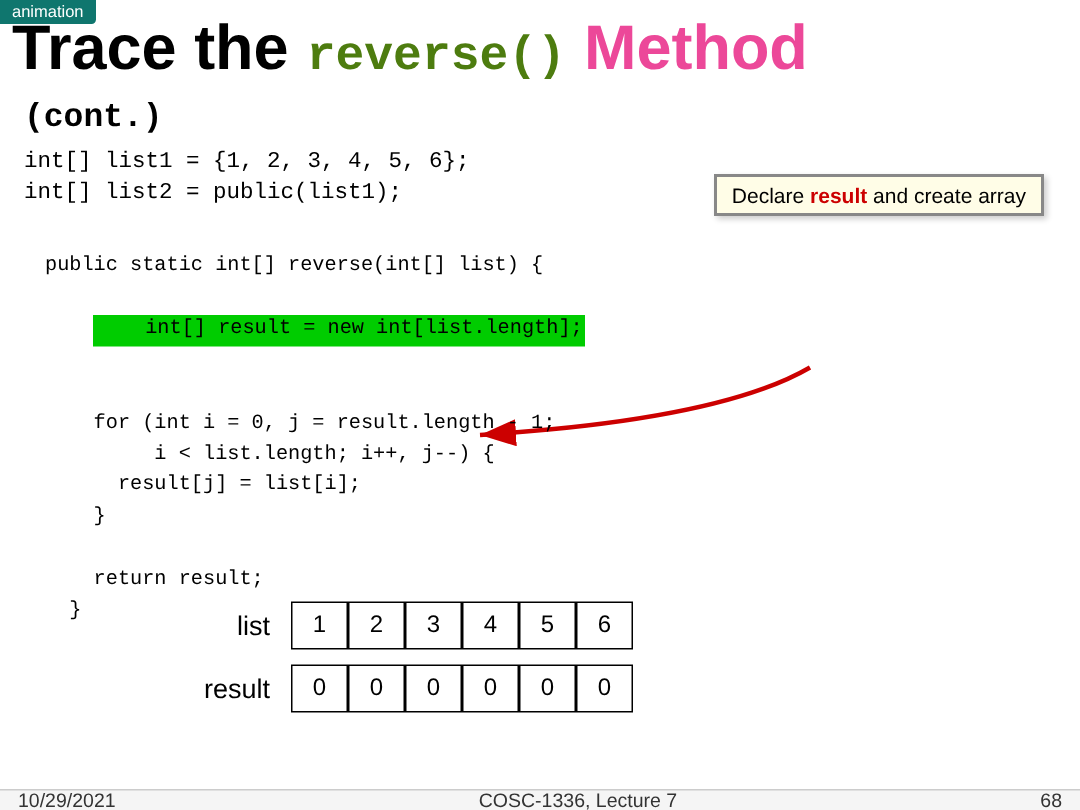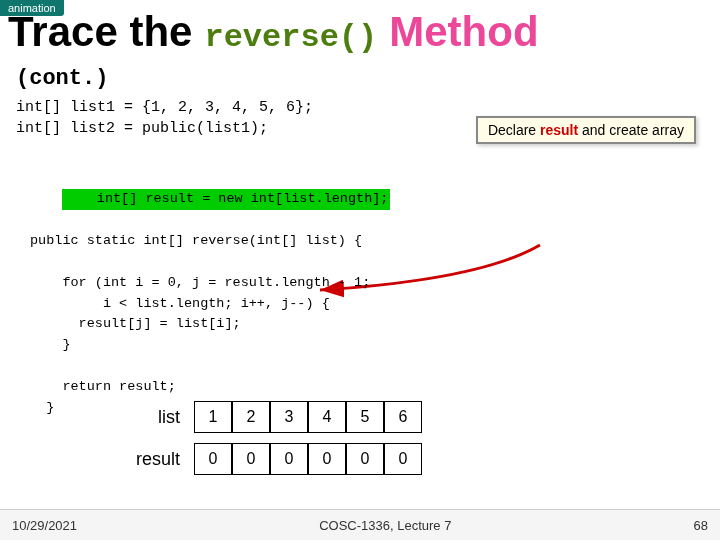--- a/index.html
+++ b/index.html
@@ -163,21 +163,21 @@
       color: #000;
       background: #fff;
     }
 
     
     .bottom-bar {
       position: absolute;
       bottom: 0;
       left: 0;
       right: 0;
-      height: 31px;
+      height: 14px;
       border-top: 1px solid #ccc;
       background: #f5f5f5;
       display: flex;
       align-items: center;
       justify-content: space-between;
       padding: 0 12px;
       font-size: 13px;
       color: #333;
     }
   </style>
@@ -208,24 +208,24 @@
 
   <path d="M 540 145 Q 480 180 320 190" stroke="#cc0000" stroke-width="3" fill="none" marker-end="url(#arrowhead)"></path>
   <defs>
     <marker id="arrowhead" markerWidth="8" markerHeight="6" refX="8" refY="3" orient="auto">
       <polygon points="0 0, 8 3, 0 6" fill="#cc0000"></polygon>
     </marker>
   </defs>
 </svg>
 
 <div class="code-area">
+  <div class="code-line">public static int[] reverse(int[] list) {</div>
   <div class="code-line">
     <span class="highlight-line">    int[] result = new int[list.length];</span>
   </div>
-  <div class="code-line">public static int[] reverse(int[] list) {</div>
   <div class="code-line">&nbsp;</div>
   <div class="code-line">    for (int i = 0, j = result.length - 1;</div>
   <div class="code-line">         i &lt; list.length; i++, j--) {</div>
   <div class="code-line">      result[j] = list[i];</div>
   <div class="code-line">    }</div>
   <div class="code-line">&nbsp;</div>
   <div class="code-line">    return result;</div>
   <div class="code-line">  }</div>
 </div>
 

